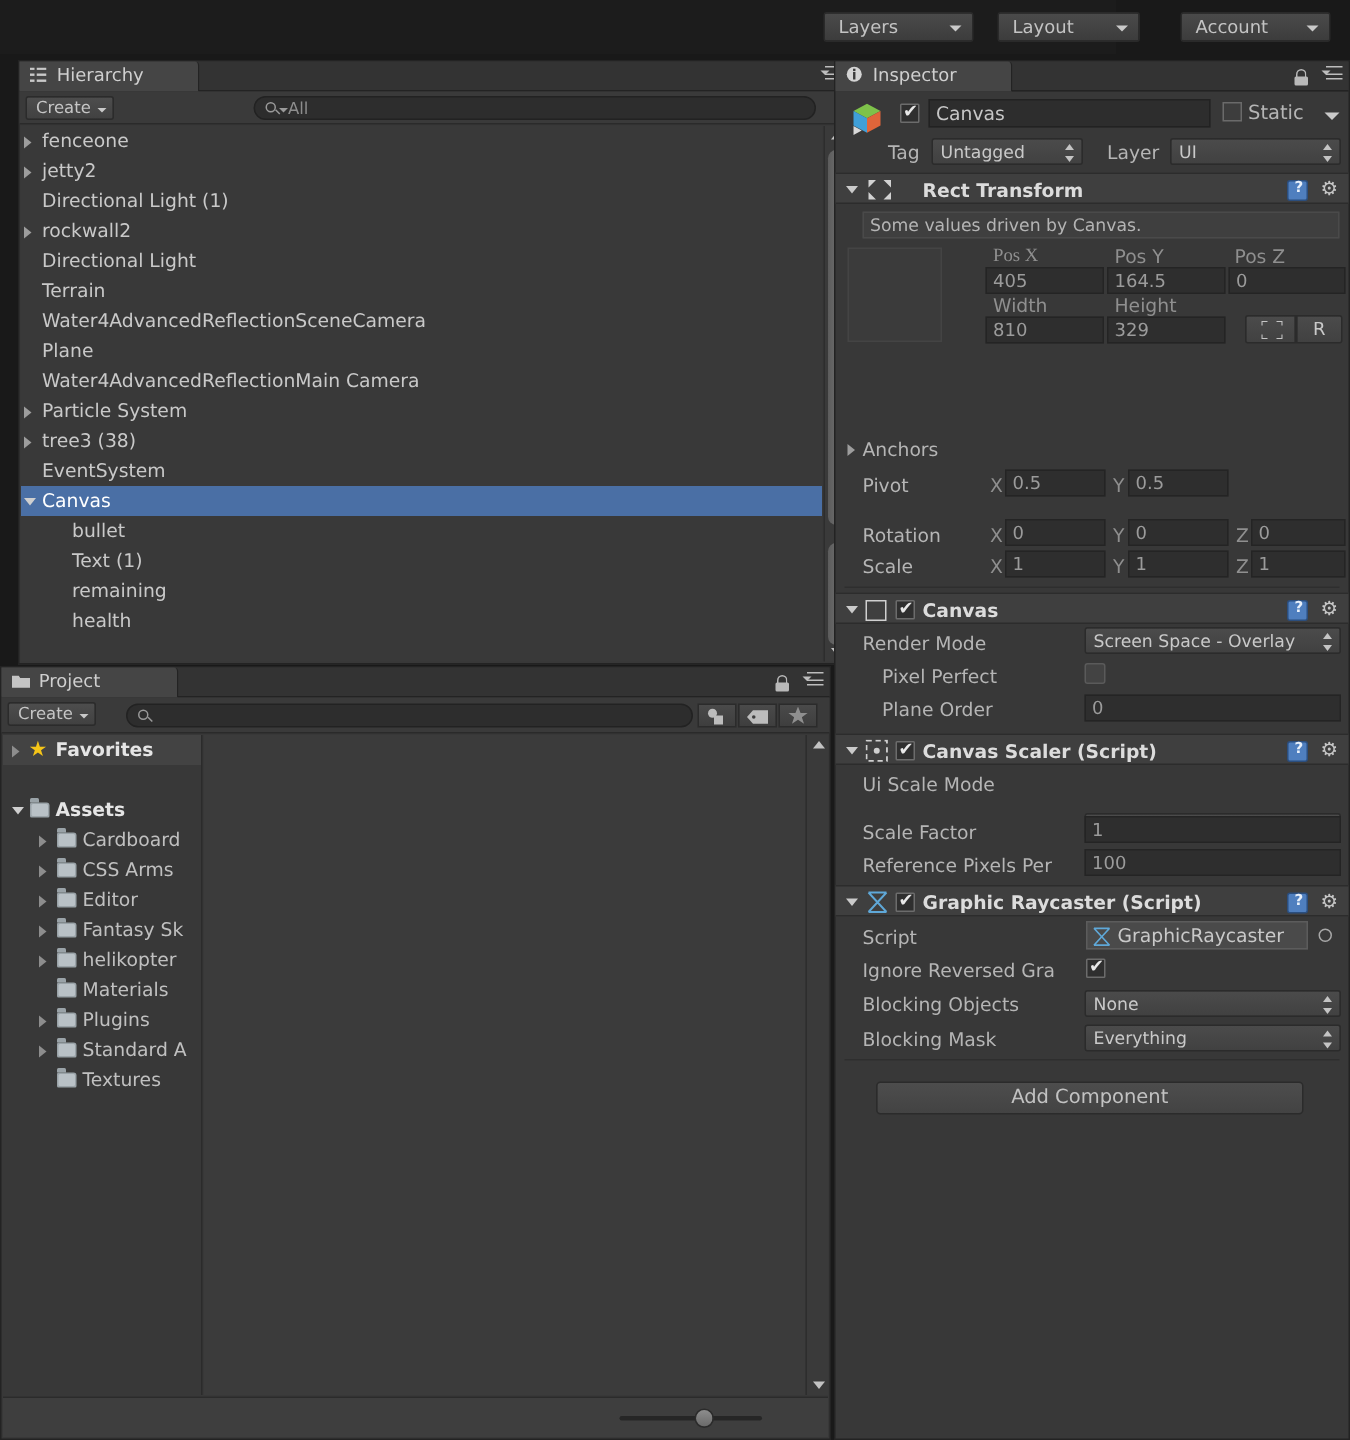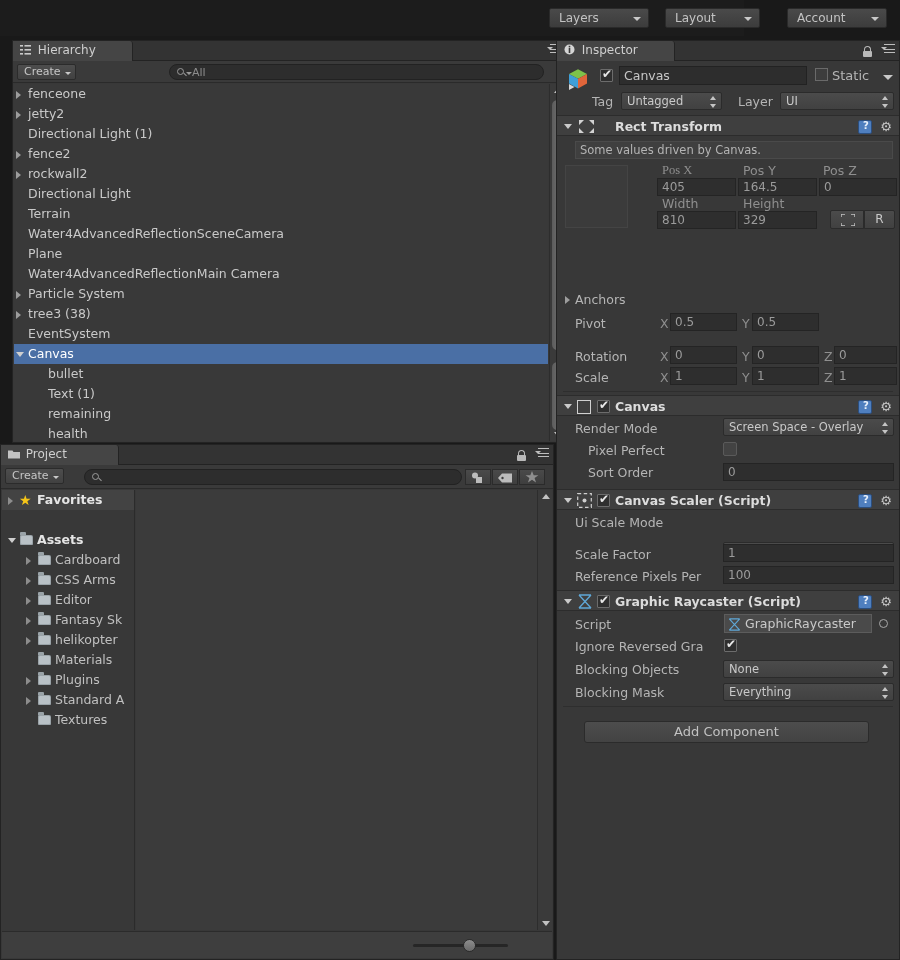--- a/index.html
+++ b/index.html
@@ -207,24 +207,20 @@
       </div>
       <div class="hrow">
         <span class="tw" style="left: 2px;"></span>
         <span class="lbl" style="left: 14px; position: absolute; color: inherit;">jetty2</span>
       </div>
       <div class="hrow">
         <span class="lbl" style="left: 14px; position: absolute; color: inherit;">Directional Light (1)</span>
       </div>
       <div class="hrow">
         <span class="tw" style="left: 2px;"></span>
-        <span class="lbl" style="left: 14px; position: absolute; color: inherit;">fence2</span>
-      </div>
-      <div class="hrow">
-        <span class="tw" style="left: 2px;"></span>
         <span class="lbl" style="left: 14px; position: absolute; color: inherit;">rockwall2</span>
       </div>
       <div class="hrow">
         <span class="lbl" style="left: 14px; position: absolute; color: inherit;">Directional Light</span>
       </div>
       <div class="hrow">
         <span class="lbl" style="left: 14px; position: absolute; color: inherit;">Terrain</span>
       </div>
       <div class="hrow">
         <span class="lbl" style="left: 14px; position: absolute; color: inherit;">Water4AdvancedReflectionSceneCamera</span>
@@ -511,21 +507,21 @@
 
   <span class="lbl" style="left:18px; top:380px;">Render Mode</span>
   <span class="popup" style="left:166px; top:377px; width:171px;">
     <span>Screen Space - Overlay</span>
     <span class="updn"></span>
   </span>
 
   <span class="lbl" style="left:31px; top:402px;">Pixel Perfect</span>
   <span style="position:absolute; left:166px; top:401px; width:14px; height:14px; background:#434343; border:1px solid #5a5a5a; border-radius:2px;"></span>
 
-  <span class="lbl" style="left:31px; top:424px;">Sort Order</span>
+  <span class="lbl" style="left:31px; top:424px;">Plane Order</span>
   <span class="numfield" style="left:166px; top:422px; width:171px;">0</span>
 
   <div class="comphdr" style="top:448px;">
     <span class="ctw"></span>
     <span style="position:absolute; left:20px; top:3px;">
       <svg width="15" height="15" viewBox="0 0 15 15">
           <rect x="0.7" y="0.7" width="13.6" height="13.6" fill="none" stroke="#cfcfcf" stroke-width="1.2" stroke-dasharray="3.5 2.5"></rect>
           <circle cx="7.5" cy="7.5" r="2" fill="#cfcfcf"></circle>
         </svg>
     </span>

